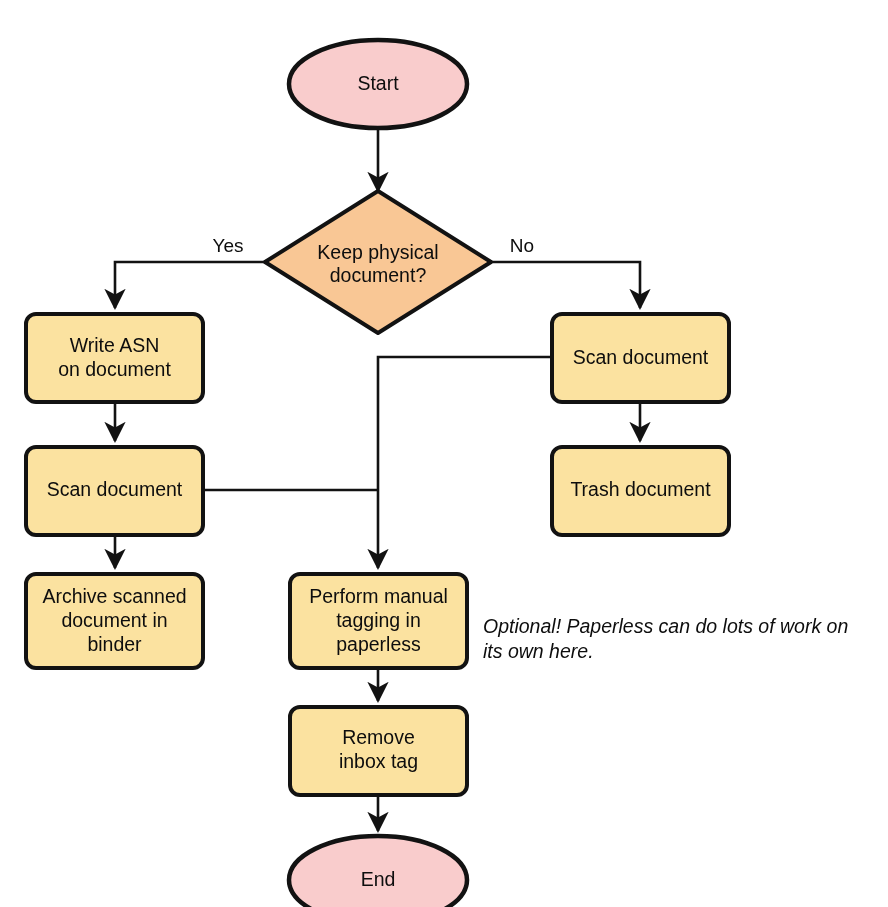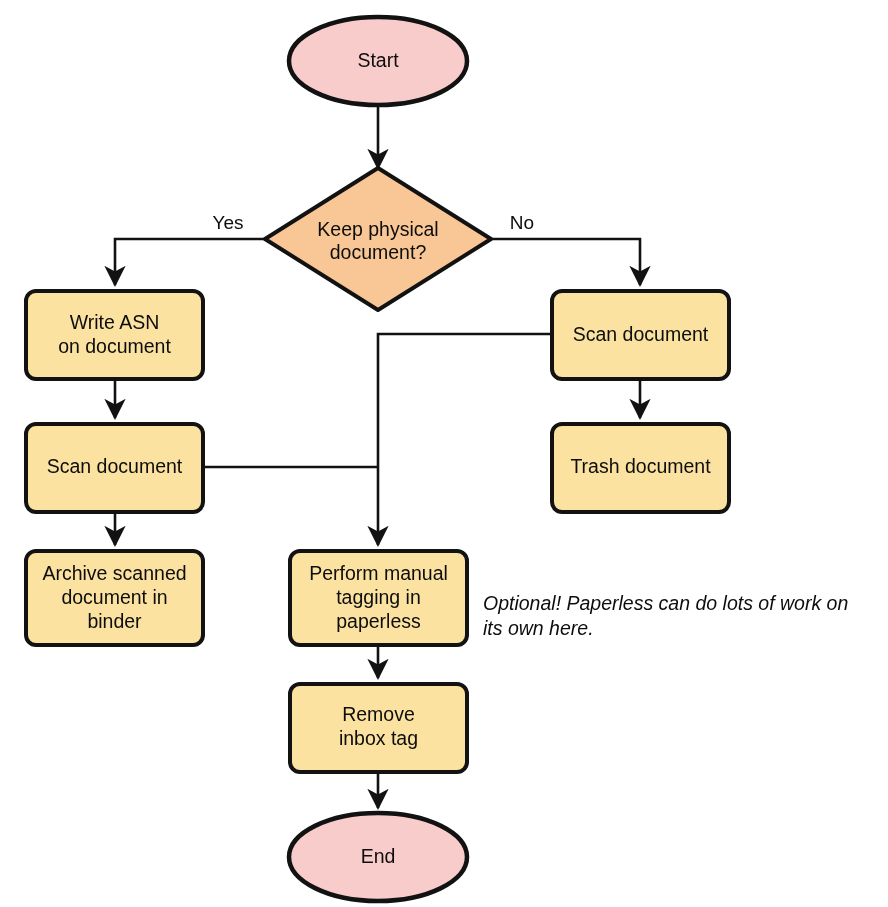--- a/index.html
+++ b/index.html
@@ -12,20 +12,21 @@
     width: 888px;
     height: 907px;
     font-family: "Liberation Sans", sans-serif;
     overflow: hidden;
   }
   #flowchart-root {
     position: relative;
     width: 888px;
     height: 647px;
     background: #ffffff;
+    margin-top: 23px;
   }
   svg.flow {
     display: block;
     width: 888px;
     height: 907px;
   }
   .node-shape {
     stroke: #121212;
     stroke-width: 4;
     stroke-linejoin: round;

